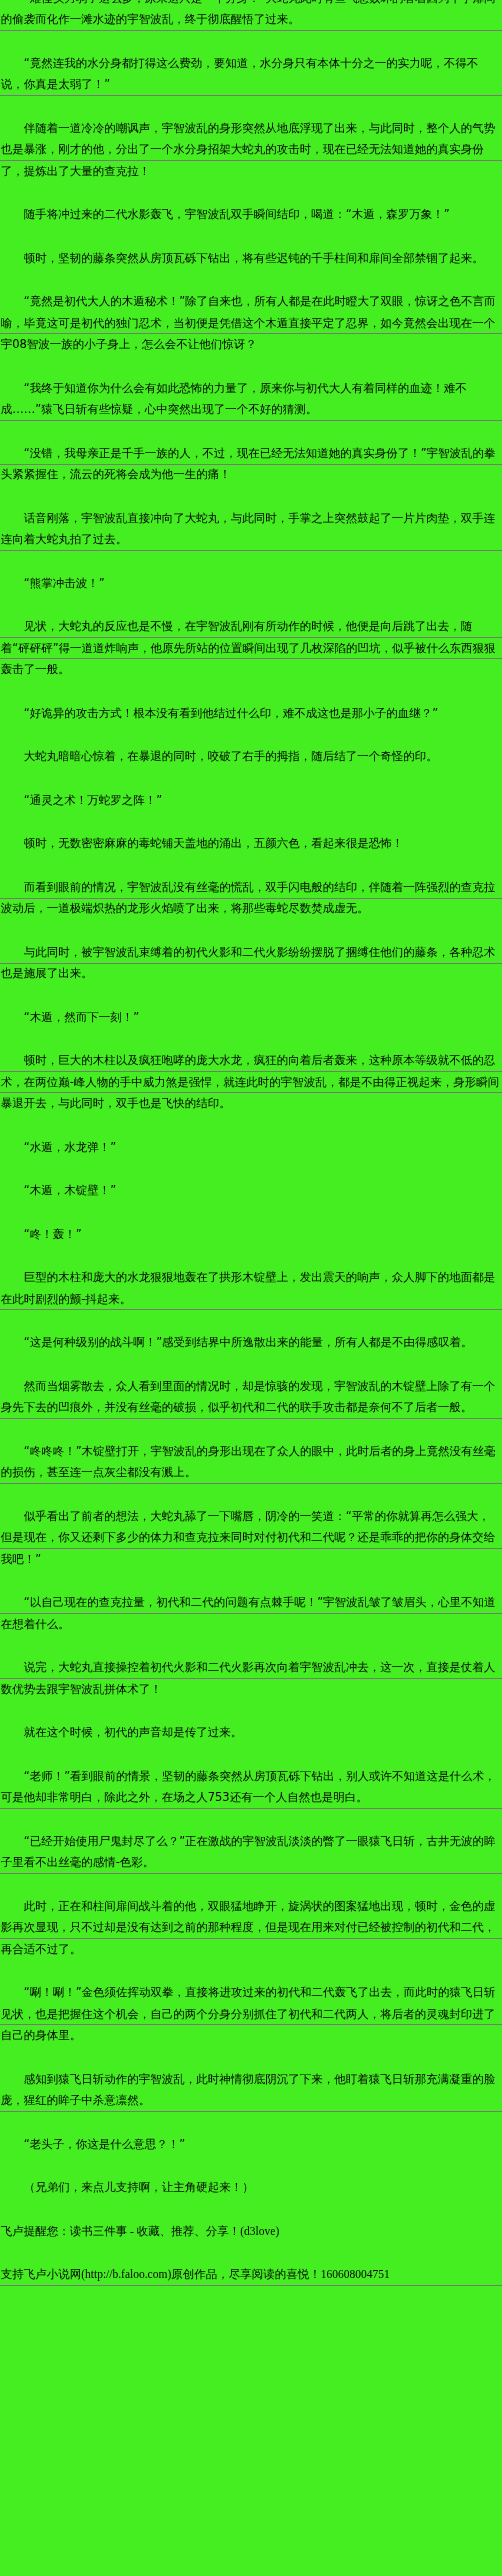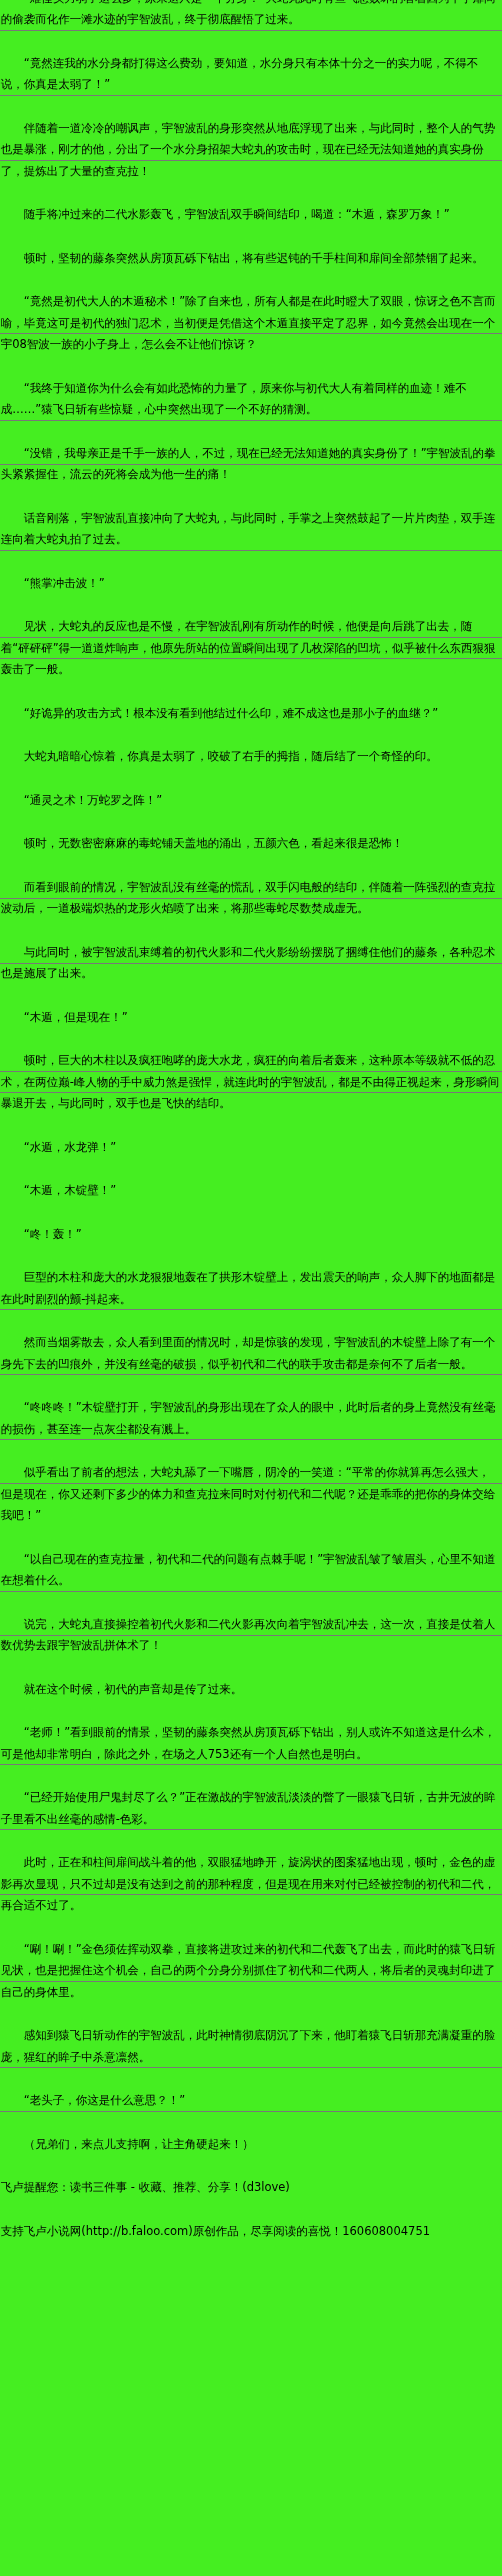--- a/index.html
+++ b/index.html
@@ -28,50 +28,52 @@
     background: repeating-linear-gradient(
       to bottom,
       transparent 0px,
       transparent 21px,
       #787878 21px,
       #787878 21.5px
     );
   }
   .para.no-indent {
     text-indent: 0;
+    font-family: Liberation Serif, serif;
   }
 </style>
 </head>
 <body>
 
 <div class="content">
   <div>
       <p class="para">“难怪实力弱了这么多，原来这只是一个分身！”大蛇丸此时有些气急败坏的看着因为千手扉间的偷袭而化作一滩水迹的宇智波乱，终于彻底醒悟了过来。</p>
       <p class="para">“竟然连我的水分身都打得这么费劲，要知道，水分身只有本体十分之一的实力呢，不得不说，你真是太弱了！”</p>
       <p class="para">伴随着一道冷冷的嘲讽声，宇智波乱的身形突然从地底浮现了出来，与此同时，整个人的气势也是暴涨，刚才的他，分出了一个水分身招架大蛇丸的攻击时，现在已经无法知道她的真实身份了，提炼出了大量的查克拉！</p>
       <p class="para">随手将冲过来的二代水影轰飞，宇智波乱双手瞬间结印，喝道：“木遁，森罗万象！”</p>
       <p class="para">顿时，坚韧的藤条突然从房顶瓦砾下钻出，将有些迟钝的千手柱间和扉间全部禁锢了起来。</p>
       <p class="para">“竟然是初代大人的木遁秘术！”除了自来也，所有人都是在此时瞪大了双眼，惊讶之色不言而喻，毕竟这可是初代的独门忍术，当初便是凭借这个木遁直接平定了忍界，如今竟然会出现在一个宇08智波一族的小子身上，怎么会不让他们惊讶？</p>
       <p class="para">“我终于知道你为什么会有如此恐怖的力量了，原来你与初代大人有着同样的血迹！难不成……”猿飞日斩有些惊疑，心中突然出现了一个不好的猜测。</p>
       <p class="para">“没错，我母亲正是千手一族的人，不过，现在已经无法知道她的真实身份了！”宇智波乱的拳头紧紧握住，流云的死将会成为他一生的痛！</p>
       <p class="para">话音刚落，宇智波乱直接冲向了大蛇丸，与此同时，手掌之上突然鼓起了一片片肉垫，双手连连向着大蛇丸拍了过去。</p>
       <p class="para">“熊掌冲击波！”</p>
       <p class="para">见状，大蛇丸的反应也是不慢，在宇智波乱刚有所动作的时候，他便是向后跳了出去，随着“砰砰砰”得一道道炸响声，他原先所站的位置瞬间出现了几枚深陷的凹坑，似乎被什么东西狠狠轰击了一般。</p>
       <p class="para">“好诡异的攻击方式！根本没有看到他结过什么印，难不成这也是那小子的血继？”</p>
-      <p class="para">大蛇丸暗暗心惊着，你真是太弱了，咬破了右手的拇指，随后结了一个奇怪的印。</p>
+      <p class="para">大蛇丸暗暗心惊着，在暴退的同时，咬破了右手的拇指，随后结了一个奇怪的印。</p>
       <p class="para">“通灵之术！万蛇罗之阵！”</p>
       <p class="para">顿时，无数密密麻麻的毒蛇铺天盖地的涌出，五颜六色，看起来很是恐怖！</p>
       <p class="para">而看到眼前的情况，宇智波乱没有丝毫的慌乱，双手闪电般的结印，伴随着一阵强烈的查克拉波动后，一道极端炽热的龙形火焰喷了出来，将那些毒蛇尽数焚成虚无。</p>
       <p class="para">与此同时，被宇智波乱束缚着的初代火影和二代火影纷纷摆脱了捆缚住他们的藤条，各种忍术也是施展了出来。</p>
-      <p class="para">“木遁，但是现在！”</p>
+      <p class="para">“木遁，然而下一刻！”</p>
       <p class="para">顿时，巨大的木柱以及疯狂咆哮的庞大水龙，疯狂的向着后者轰来，这种原本等级就不低的忍术，在两位巅-峰人物的手中威力煞是强悍，就连此时的宇智波乱，都是不由得正视起来，身形瞬间暴退开去，与此同时，双手也是飞快的结印。</p>
       <p class="para">“水遁，水龙弹！”</p>
       <p class="para">“木遁，木锭壁！”</p>
       <p class="para">“咚！轰！”</p>
       <p class="para">巨型的木柱和庞大的水龙狠狠地轰在了拱形木锭壁上，发出震天的响声，众人脚下的地面都是在此时剧烈的颤-抖起来。</p>
+      <p class="para">“这是何种级别的战斗啊！”感受到结界中所逸散出来的能量，所有人都是不由得感叹着。</p>
       <p class="para">然而当烟雾散去，众人看到里面的情况时，却是惊骇的发现，宇智波乱的木锭壁上除了有一个身先下去的凹痕外，并没有丝毫的破损，似乎初代和二代的联手攻击都是奈何不了后者一般。</p>
       <p class="para">“咚咚咚！”木锭壁打开，宇智波乱的身形出现在了众人的眼中，此时后者的身上竟然没有丝毫的损伤，甚至连一点灰尘都没有溅上。</p>
       <p class="para">似乎看出了前者的想法，大蛇丸舔了一下嘴唇，阴冷的一笑道：“平常的你就算再怎么强大，但是现在，你又还剩下多少的体力和查克拉来同时对付初代和二代呢？还是乖乖的把你的身体交给我吧！”</p>
       <p class="para">“以自己现在的查克拉量，初代和二代的问题有点棘手呢！”宇智波乱皱了皱眉头，心里不知道在想着什么。</p>
       <p class="para">说完，大蛇丸直接操控着初代火影和二代火影再次向着宇智波乱冲去，这一次，直接是仗着人数优势去跟宇智波乱拼体术了！</p>
       <p class="para">就在这个时候，初代的声音却是传了过来。</p>
       <p class="para">“老师！”看到眼前的情景，坚韧的藤条突然从房顶瓦砾下钻出，别人或许不知道这是什么术，可是他却非常明白，除此之外，在场之人753还有一个人自然也是明白。</p>
       <p class="para">“已经开始使用尸鬼封尽了么？”正在激战的宇智波乱淡淡的瞥了一眼猿飞日斩，古井无波的眸子里看不出丝毫的感情-色彩。</p>
       <p class="para">此时，正在和柱间扉间战斗着的他，双眼猛地睁开，旋涡状的图案猛地出现，顿时，金色的虚影再次显现，只不过却是没有达到之前的那种程度，但是现在用来对付已经被控制的初代和二代，再合适不过了。</p>
       <p class="para">“唰！唰！”金色须佐挥动双拳，直接将进攻过来的初代和二代轰飞了出去，而此时的猿飞日斩见状，也是把握住这个机会，自己的两个分身分别抓住了初代和二代两人，将后者的灵魂封印进了自己的身体里。</p>

